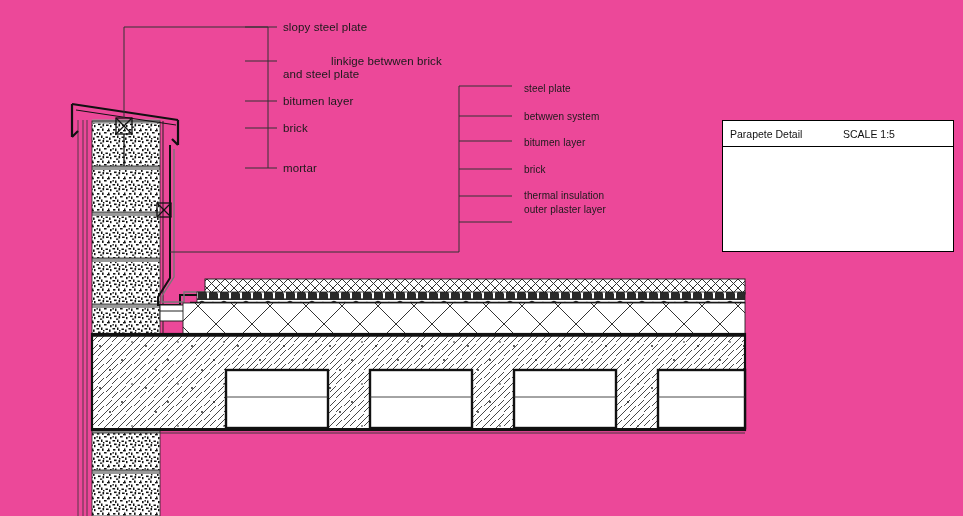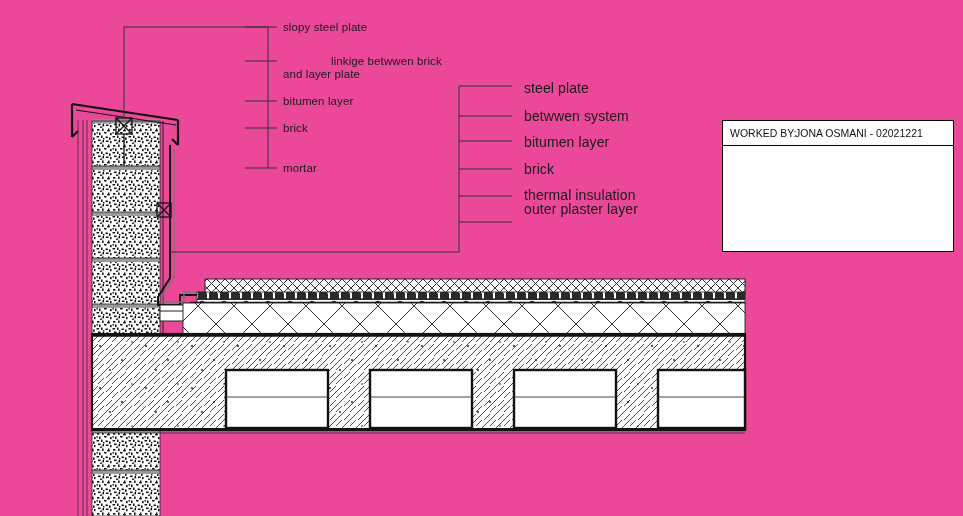--- a/index.html
+++ b/index.html
@@ -5,21 +5,21 @@
   html,body{margin:0;padding:0;background:#ffffff;}
   body{width:963px;height:516px;overflow:hidden;
        font-family:"Liberation Sans","DejaVu Sans",sans-serif;color:#000;}
   #root{position:relative;width:963px;height:516px;background:#ec4899;}
 
   svg.cad{position:absolute;left:0;top:0;width:963px;height:516px;}
 
   
   .lbl{position:absolute;font-size:11.5px;line-height:13.5px;color:#1a1a1a;
        white-space:pre;letter-spacing:.1px;}
-  .lbl2{position:absolute;font-size:14px;line-height:13px;color:#1a1a1a;
+  .lbl2{position:absolute;font-size:10px;line-height:13px;color:#1a1a1a;
         white-space:pre;letter-spacing:.1px;}
 
   
   #titleblock{position:absolute;left:722px;top:120px;width:232px;height:132px;
               border:1.3px solid #000;box-sizing:border-box;background:#fff;}
   .tb-row{box-sizing:border-box;position:relative;}
   .tb-r1{height:26px;border-bottom:1.3px solid #000;}
   .tb-r2{height:25px;border-bottom:1.3px solid #000;}
   .tb-r3{height:79px;}
   .tb-t{position:absolute;font-size:10.5px;color:#111;white-space:pre;}
@@ -233,35 +233,35 @@
       <line x1="459" y1="141" x2="512" y2="141"></line>
       <line x1="459" y1="169" x2="512" y2="169"></line>
       <line x1="459" y1="196" x2="512" y2="196"></line>
       <line x1="459" y1="222" x2="512" y2="222"></line>
     </g>
   </svg>
 
   <div class="lbl" style="left:283px;top:21px;">slopy steel plate</div>
 
   <div class="lbl" style="left:283px;top:55px;margin-left:48px;">linkige betwwen brick</div>
-  <div class="lbl" style="left:283px;top:68px;">and layer plate</div>
+  <div class="lbl" style="left:283px;top:68px;">and steel plate</div>
 
   <div class="lbl" style="left:283px;top:95px;">bitumen layer</div>
 
   <div class="lbl" style="left:283px;top:122px;">brick</div>
 
   <div class="lbl" style="left:283px;top:162px;text-align:center;">mortar</div>
 
   <div class="lbl2" style="left:524px;top:82px;">steel plate</div>
   <div class="lbl2" style="left:524px;top:110px;">betwwen system</div>
   <div class="lbl2" style="left:524px;top:136px;">bitumen layer</div>
   <div class="lbl2" style="left:524px;top:163px;">brick</div>
   <div class="lbl2" style="left:524px;top:189px;">thermal insulation</div>
   <div class="lbl2" style="left:524px;top:203px;">outer plaster layer</div>
 
   <div id="titleblock">
-    <div class="tb-row tb-r2">
-      <div class="tb-t" style="left:7px;top:6px;">WORKED BY:</div>
-      <div class="tb-t" style="left:72px;top:6px;">JONA OSMANI - 02021221</div>
+    <div class="tb-row tb-r1">
+      <div class="tb-t" style="left:7px;top:7px;">Parapete Detail</div>
+      <div class="tb-t" style="left:120px;top:7px;">SCALE 1:5</div>
     </div>
   </div>
 
 </div>
 
 </body></html>

